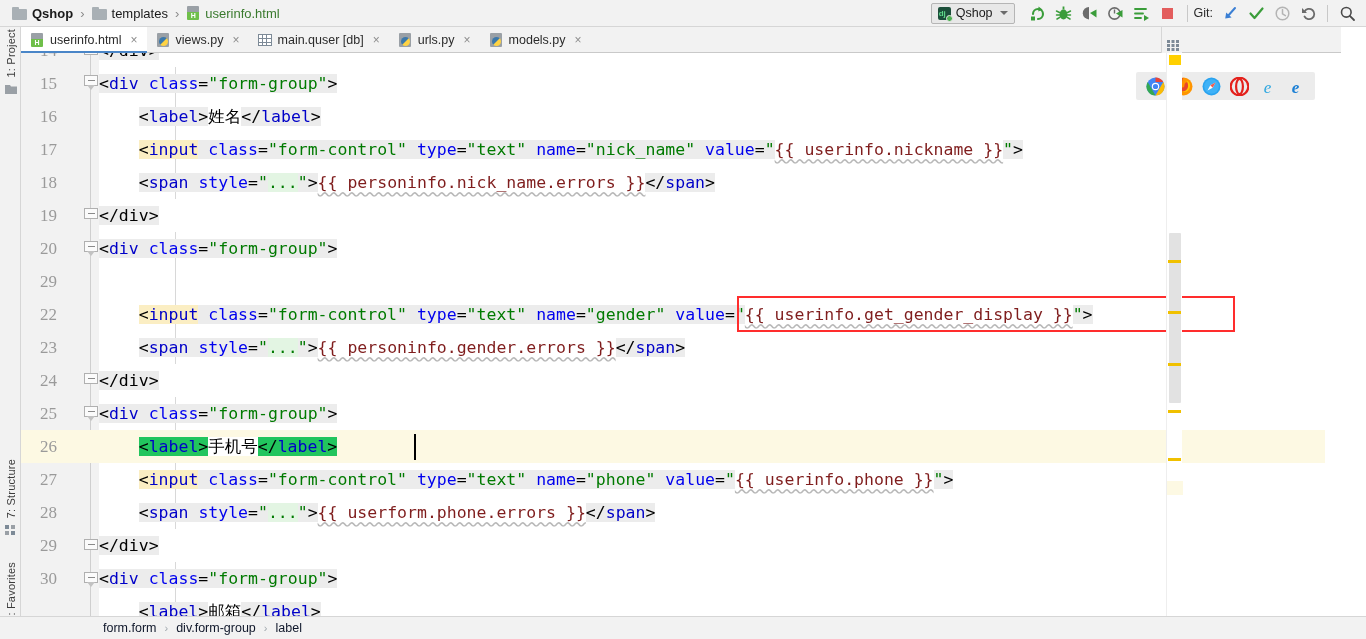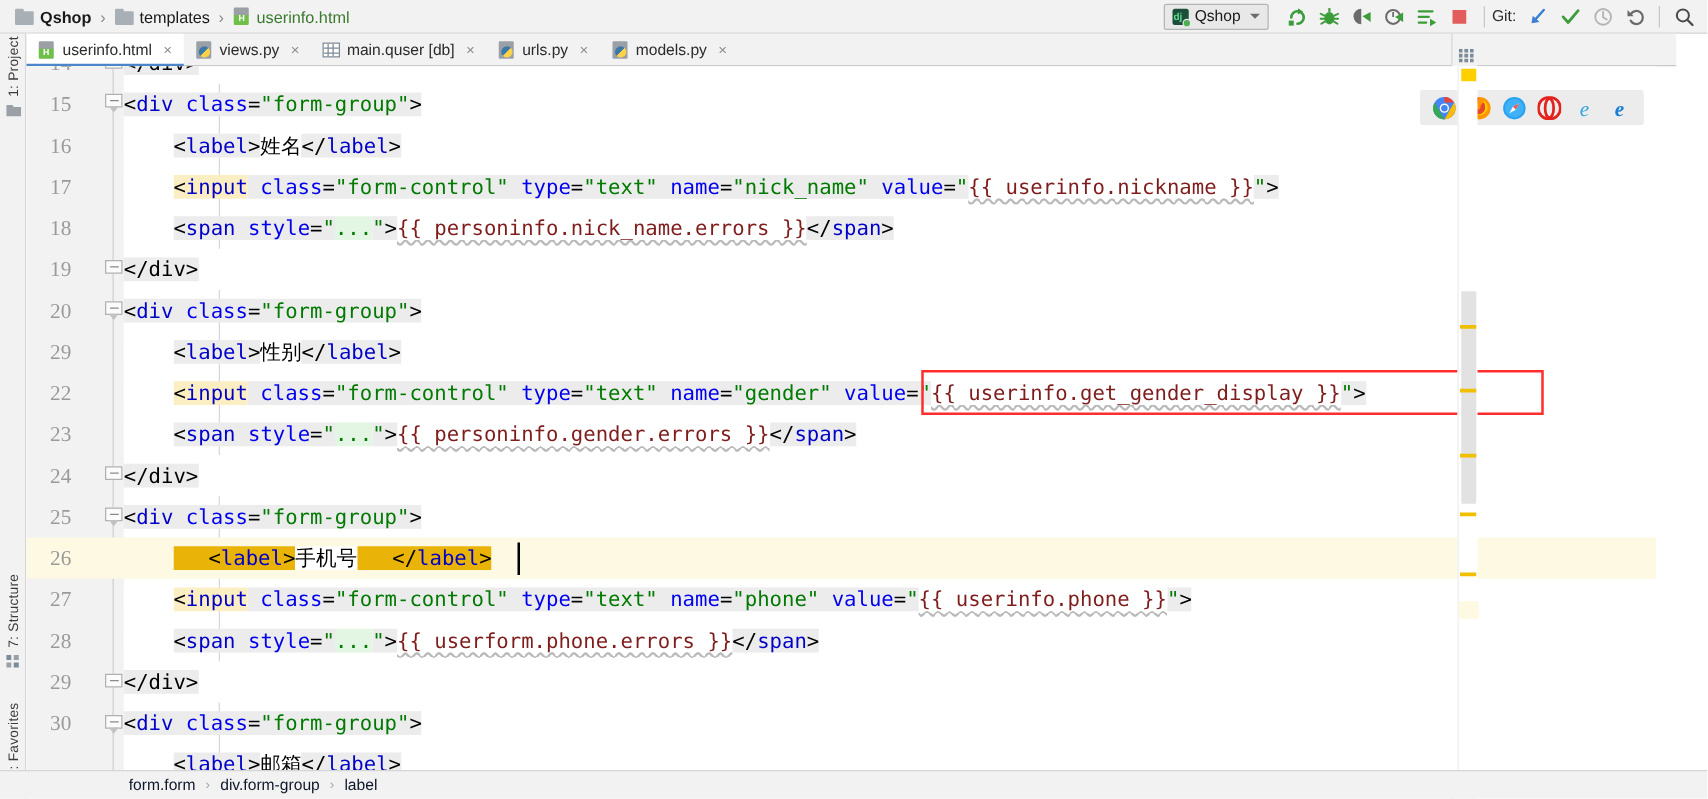--- a/index.html
+++ b/index.html
@@ -156,21 +156,21 @@
   .t-punct{color:#000000;}
   .t-tag{color:#0000c8;}
   .t-attr{color:#0000ee;}
   .t-str{color:#007a00;}
   .t-dj{color:#7f1d1d;}
   .bg-grey{background:#ececec;}
   .bg-white{background:#ffffff;}
   .bg-input{background:#fbeec3;}
   .bg-green{background:#e3f5e3;}
   .bg-cjk{background:#ffffff;}
-  .sel{background:#eab308;padding-left:28px;}
+  .sel{background:#22c55e;}
   .wavy{ text-decoration: underline; text-decoration-style: wavy; text-decoration-color:#b9b9b9; text-underline-offset:3px;}
 
   .indentguide{ position:absolute; width:1px; background:#d8d8d8; }
   .caret{ position:absolute; width:2px; background:#000; }
 
   .redbox{
     position:absolute;border:2px solid #ff2d2d;pointer-events:none;
   }
 
   .browserbar{
@@ -477,21 +477,20 @@
       <div class="cline" style="top:47px;"><span class="bg-white">    </span><span class="bg-grey"><span class="t-punct">&lt;</span><span class="t-tag">label</span><span class="t-punct">&gt;</span></span><span class="bg-cjk t-punct">姓名</span><span class="bg-grey"><span class="t-punct">&lt;/</span><span class="t-tag">label</span><span class="t-punct">&gt;</span></span></div>
 
       <div class="cline" style="top:80px;"><span class="bg-white">    </span><span class="bg-input"><span class="t-punct">&lt;</span><span class="t-tag">input</span></span><span class="bg-grey"> <span class="t-attr">class</span><span class="t-punct">=</span><span class="t-str">"form-control"</span> <span class="t-attr">type</span><span class="t-punct">=</span><span class="t-str">"text"</span> <span class="t-attr">name</span><span class="t-punct">=</span><span class="t-str">"nick_name"</span> <span class="t-attr">value</span><span class="t-punct">=</span><span class="t-str">"</span></span><span class="bg-white t-dj wavy">{{ userinfo.nickname }}</span><span class="bg-grey"><span class="t-str">"</span><span class="t-punct">&gt;</span></span></div>
 
       <div class="cline" style="top:113px;"><span class="bg-white">    </span><span class="bg-grey"><span class="t-punct">&lt;</span><span class="t-tag">span</span> <span class="t-attr">style</span><span class="t-punct">=</span><span class="t-str">"</span></span><span class="bg-green t-str">...</span><span class="bg-grey"><span class="t-str">"</span><span class="t-punct">&gt;</span></span><span class="bg-white t-dj wavy">{{ personinfo.nick_name.errors }}</span><span class="bg-grey"><span class="t-punct">&lt;/</span><span class="t-tag">span</span><span class="t-punct">&gt;</span></span></div>
 
       <div class="cline" style="top:146px;"><span class="bg-grey t-punct">&lt;/div&gt;</span></div>
 
       <div class="cline" style="top:179px;"><span class="bg-grey"><span class="t-punct">&lt;</span><span class="t-tag">div</span> <span class="t-attr">class</span><span class="t-punct">=</span><span class="t-str">"form-group"</span><span class="t-punct">&gt;</span></span></div>
 
-      <div class="cline" style="top:212px;"><span class="bg-white">    </span><span class="bg-grey"><span class="t-punct">&lt;</span><span class="t-tag">label</span><span class="t-punct">&gt;</span></span><span class="bg-cjk t-punct">性别</span><span class="bg-grey"><span class="t-punct">&lt;/</span><span class="t-tag">label</span><span class="t-punct">&gt;</span></span></div>
 
       <div class="cline" style="top:245px;"><span class="bg-white">    </span><span class="bg-input"><span class="t-punct">&lt;</span><span class="t-tag">input</span></span><span class="bg-grey"> <span class="t-attr">class</span><span class="t-punct">=</span><span class="t-str">"form-control"</span> <span class="t-attr">type</span><span class="t-punct">=</span><span class="t-str">"text"</span> <span class="t-attr">name</span><span class="t-punct">=</span><span class="t-str">"gender"</span> <span class="t-attr">value</span><span class="t-punct">=</span><span class="t-str">"</span></span><span class="bg-white t-dj wavy">{{ userinfo.get_gender_display }}</span><span class="bg-grey"><span class="t-str">"</span><span class="t-punct">&gt;</span></span></div>
 
       <div class="cline" style="top:278px;"><span class="bg-white">    </span><span class="bg-grey"><span class="t-punct">&lt;</span><span class="t-tag">span</span> <span class="t-attr">style</span><span class="t-punct">=</span><span class="t-str">"</span></span><span class="bg-green t-str">...</span><span class="bg-grey"><span class="t-str">"</span><span class="t-punct">&gt;</span></span><span class="bg-white t-dj wavy">{{ personinfo.gender.errors }}</span><span class="bg-grey"><span class="t-punct">&lt;/</span><span class="t-tag">span</span><span class="t-punct">&gt;</span></span></div>
 
       <div class="cline" style="top:311px;"><span class="bg-grey t-punct">&lt;/div&gt;</span></div>
 
       <div class="cline" style="top:344px;"><span class="bg-grey"><span class="t-punct">&lt;</span><span class="t-tag">div</span> <span class="t-attr">class</span><span class="t-punct">=</span><span class="t-str">"form-group"</span><span class="t-punct">&gt;</span></span></div>
 
       <div class="cline curline" style="top:377px;"><span>    </span><span class="sel"><span class="t-punct">&lt;</span><span class="t-tag">label</span><span class="t-punct">&gt;</span></span><span class="bg-cjk t-punct">手机号</span><span class="sel"><span class="t-punct">&lt;/</span><span class="t-tag">label</span><span class="t-punct">&gt;</span></span></div>

